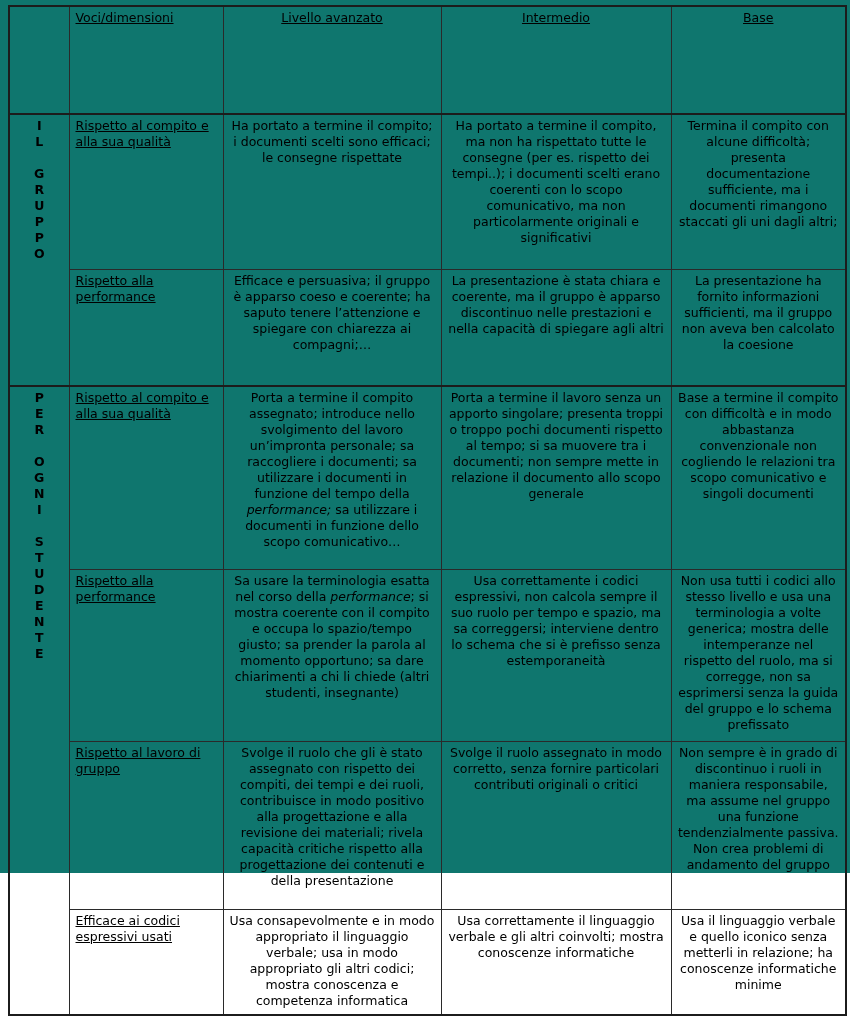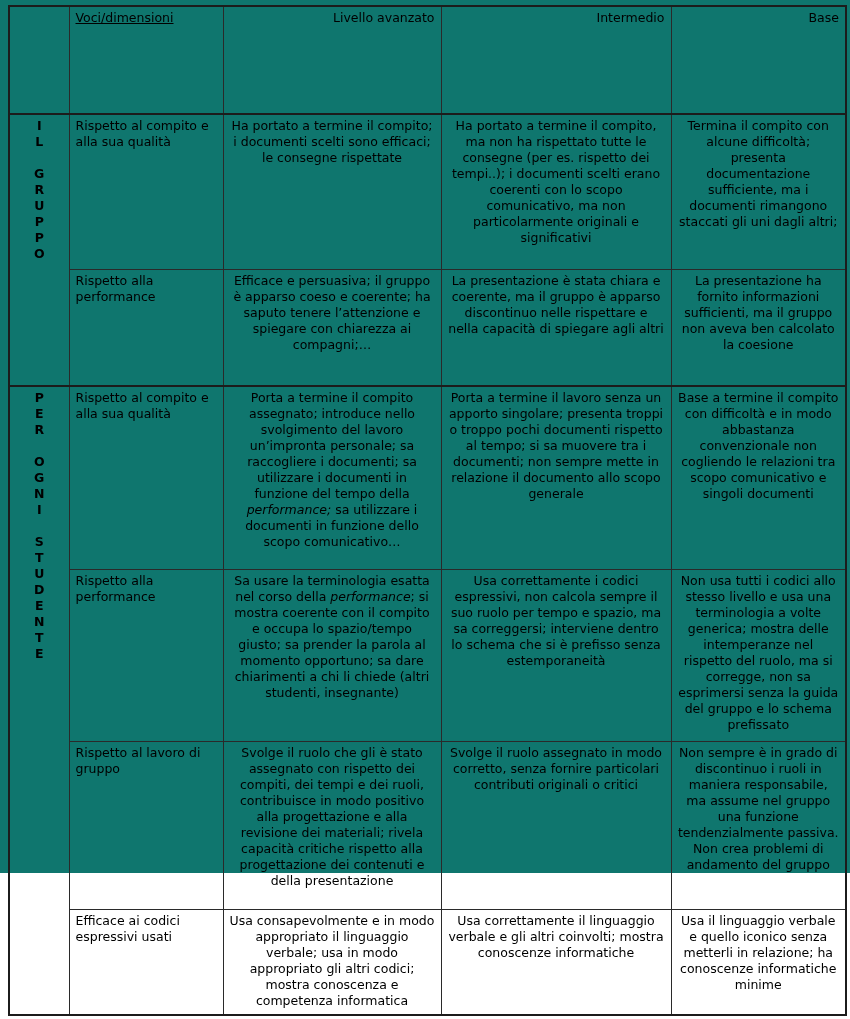--- a/index.html
+++ b/index.html
@@ -32,41 +32,42 @@
   tr.section-start td { border-top: 2px solid #1c1c1c; }
 
   td.voci-head {
     font-size: 15px;
     padding: 3px 4px 0 11px;
     line-height: 19px;
   }
   td.voci-head span { text-decoration: underline; }
 
   td.level-head {
-    text-align: right;
+    text-align: center;
     vertical-align: middle;
     font-size: 15px;
+    text-decoration: underline;
   }
 
   td.section-cell {
     text-align: center;
     vertical-align: top;
     font-weight: bold;
     font-size: 14px;
     line-height: 20px;
     white-space: pre-line;
     padding-top: 7px;
   }
 
   td.voce-cell {
     font-size: 13.5px;
     line-height: 19px;
     padding: 6px 4px 0 8px;
   }
-  td.voce-cell span { }
+  td.voce-cell span { text-decoration: underline; }
 
   td.body-cell { padding: 3px 6px 0 6px; text-align: center; }
   td.body-cell i { }
 </style>
 </head>
 <body>
 
 <div class="page">
   <table class="rubric">
     <colgroup>
@@ -104,21 +105,21 @@
       <td class="body-cell">Ha  portato a termine il compito; i documenti scelti sono efficaci; le consegne rispettate</td>
       <td class="body-cell">Ha portato a termine il compito, ma non ha rispettato tutte le consegne (per es. rispetto dei tempi..); i documenti scelti erano coerenti con lo scopo comunicativo, ma non particolarmente originali e significativi</td>
       <td class="body-cell">Termina il compito con alcune difficoltà; presenta documentazione sufficiente, ma i documenti rimangono staccati gli uni dagli altri;</td>
     </tr>
 
     <tr style="height:117px">
       <td class="voce-cell">
         <span>Rispetto alla performance</span>
       </td>
       <td class="body-cell">Efficace e persuasiva; il gruppo è apparso coeso e coerente; ha saputo tenere l’attenzione e spiegare con chiarezza ai compagni;…</td>
-      <td class="body-cell">La presentazione è stata chiara e coerente, ma il gruppo è apparso discontinuo nelle rispettare e nella capacità di spiegare agli altri</td>
+      <td class="body-cell">La presentazione è stata chiara e coerente, ma il gruppo è apparso discontinuo nelle prestazioni e nella capacità di spiegare agli altri</td>
       <td class="body-cell">La presentazione ha fornito informazioni sufficienti, ma il gruppo non aveva ben calcolato la coesione</td>
     </tr>
 
     <tr class="section-start" style="height:183px">
       <td class="section-cell" rowspan="4">P
 E
 R
 
 O
 G

